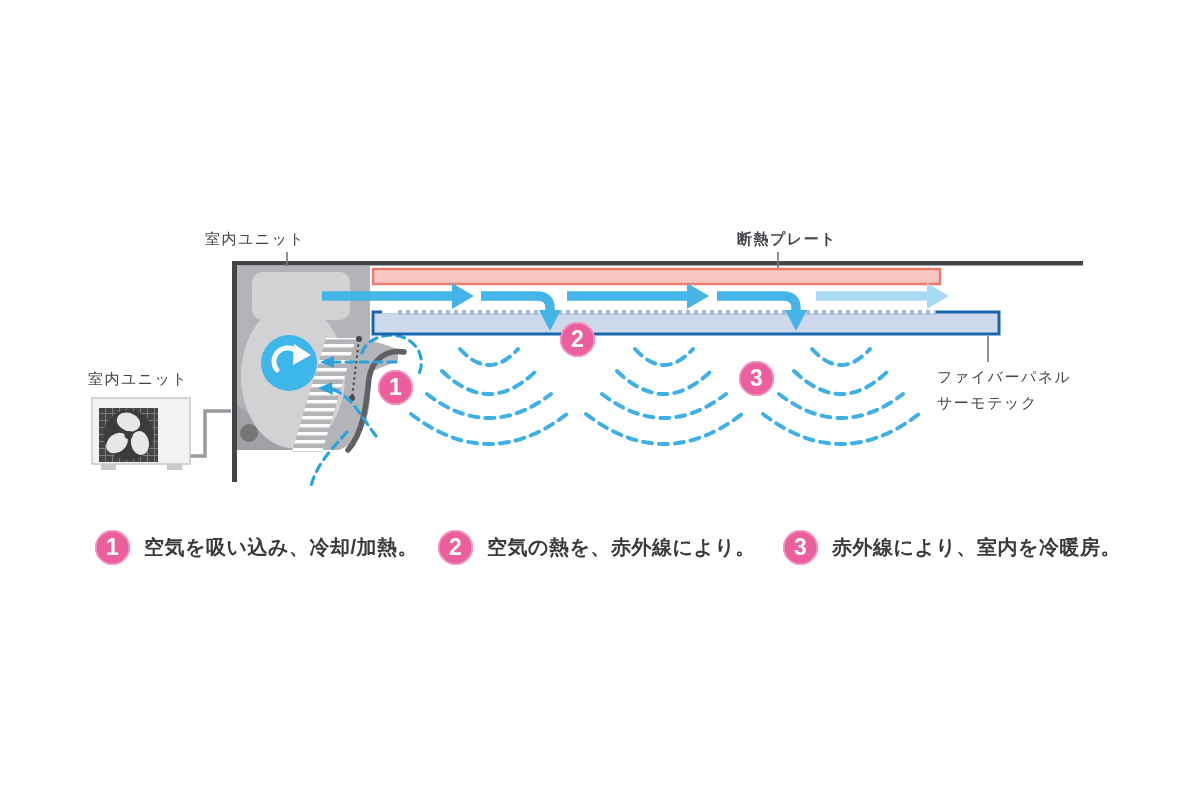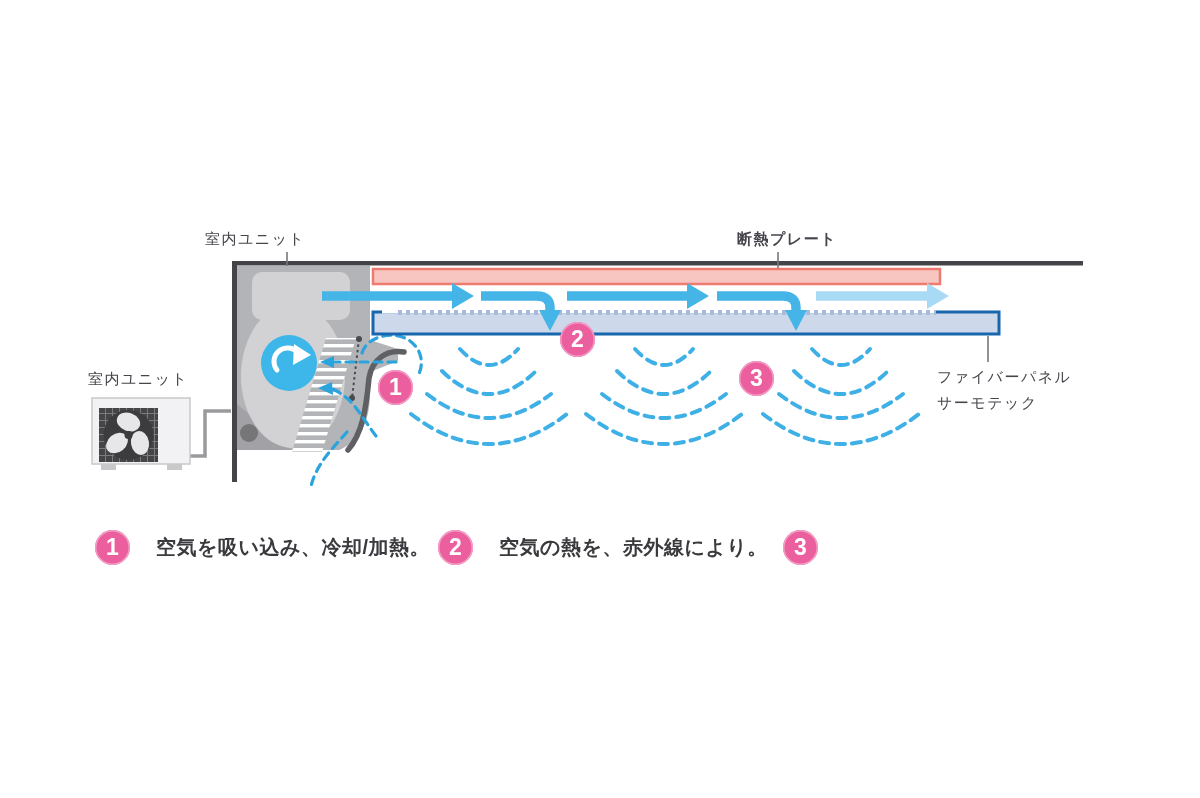--- a/index.html
+++ b/index.html
@@ -19,21 +19,21 @@
     font-family:"Liberation Sans",sans-serif;
   }
   .legend{position:absolute;left:0;top:0;width:100%;height:0;}
   .legend-item{position:absolute;display:flex;align-items:center;height:36px;}
   .legend-badge{
     width:35px;height:35px;border-radius:50%;background:#ec5f9e;color:#fff;
     display:flex;align-items:center;justify-content:center;
     font-size:23px;font-weight:bold;box-shadow:0 0 0 1.5px #f3a0c7 inset;flex:0 0 auto;
   }
   .legend-text{
-    margin-left:26px;font-size:20px;font-weight:bold;color:#3a3a3e;
+    margin-left:14px;font-size:20px;font-weight:bold;color:#3a3a3e;
     letter-spacing:0.5px;white-space:nowrap;
   }
 </style>
 </head>
 <body>
 
 <div class="stage">
 
   <svg width="1200" height="798" viewBox="0 0 1200 798">
     <defs>
@@ -172,16 +172,17 @@
     <div class="legend-item" style="left:95px;top:529px;">
       <span class="legend-badge">1</span>
       <span class="legend-text">空気を吸い込み、冷却/加熱。</span>
     </div>
     <div class="legend-item" style="left:438px;top:529px;">
       <span class="legend-badge">2</span>
       <span class="legend-text">空気の熱を、赤外線により。</span>
     </div>
     <div class="legend-item" style="left:783px;top:529px;">
       <span class="legend-badge">3</span>
+      <span class="legend-text">赤外線により、室内を冷暖房。</span>
     </div>
   </div>
 
 </div>
 
 </body></html>

